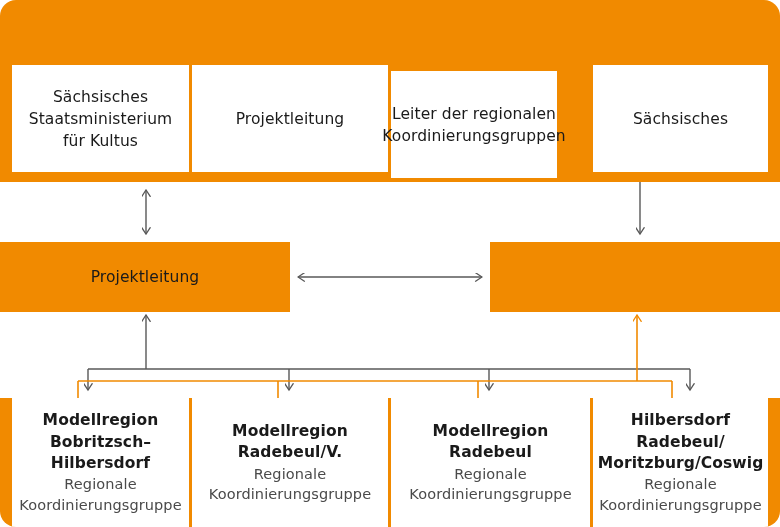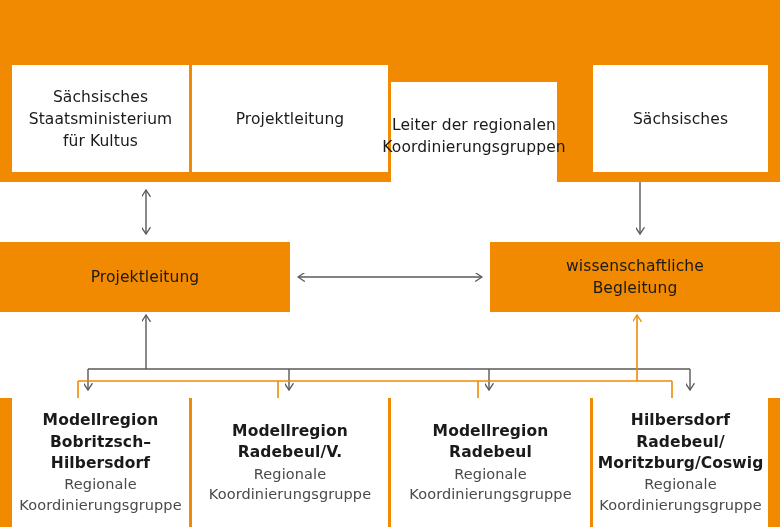--- a/index.html
+++ b/index.html
@@ -7,20 +7,21 @@
     padding: 0;
     background: #ffffff;
   }
   #canvas {
     position: relative;
     width: 780px;
     height: 527px;
     background: #F18A00;
     font-family: "DejaVu Sans", sans-serif;
     overflow: hidden;
+    border-radius: 16px;
   }
   .wbox {
     position: absolute;
     background: #ffffff;
     display: flex;
     flex-direction: column;
     align-items: center;
     justify-content: center;
     text-align: center;
     color: #1a1a1a;
@@ -76,41 +77,37 @@
   <div class="wbox" style="left:12px; top:65px; width:177px; height:107px;">
     <div class="toprow-line">Sächsisches</div>
     <div class="toprow-line">Staatsministerium</div>
     <div class="toprow-line">für Kultus</div>
   </div>
 
   <div class="wbox" style="left:192px; top:65px; width:196px; height:107px;">
     <div class="toprow-line">Projektleitung</div>
   </div>
 
-  <div class="wbox" style="left:391px; top:82px; width:166px; height:107px;">
+  <div class="wbox" style="left:391px; top:71px; width:166px; height:107px;">
     <div class="toprow-line">Leiter der regionalen</div>
     <div class="toprow-line">Koordinierungsgruppen</div>
   </div>
 
   <div class="wbox" style="left:593px; top:65px; width:175px; height:107px;">
     <div class="toprow-line">Sächsisches</div>
   </div>
 
   <div style="position:absolute; left:0; top:182px; width:780px; height:60px; background:#ffffff;"></div>
   <div style="position:absolute; left:0; top:312px; width:780px; height:86px; background:#ffffff;"></div>
   <div style="position:absolute; left:290px; top:242px; width:200px; height:70px; background:#ffffff;"></div>
 
   <div class="obox" style="left:0px; top:242px; width:290px; height:70px;">
     <div class="midrow-line">Projektleitung</div>
   </div>
 
-  <div class="obox" style="left:490px; top:242px; width:290px; height:70px;">
-    <div class="midrow-line">wissenschaftliche</div>
-    <div class="midrow-line">Begleitung</div>
-  </div>
 
   <div class="wbox" style="left:12px; top:398px; width:177px; height:129px;">
     <div class="bot-title">Modellregion</div>
     <div class="bot-title">Bobritzsch–Hilbersdorf</div>
     <div class="bot-sub">Regionale</div>
     <div class="bot-sub">Koordinierungsgruppe</div>
   </div>
 
   <div class="wbox" style="left:192px; top:398px; width:196px; height:129px;">
     <div class="bot-title">Modellregion</div>

